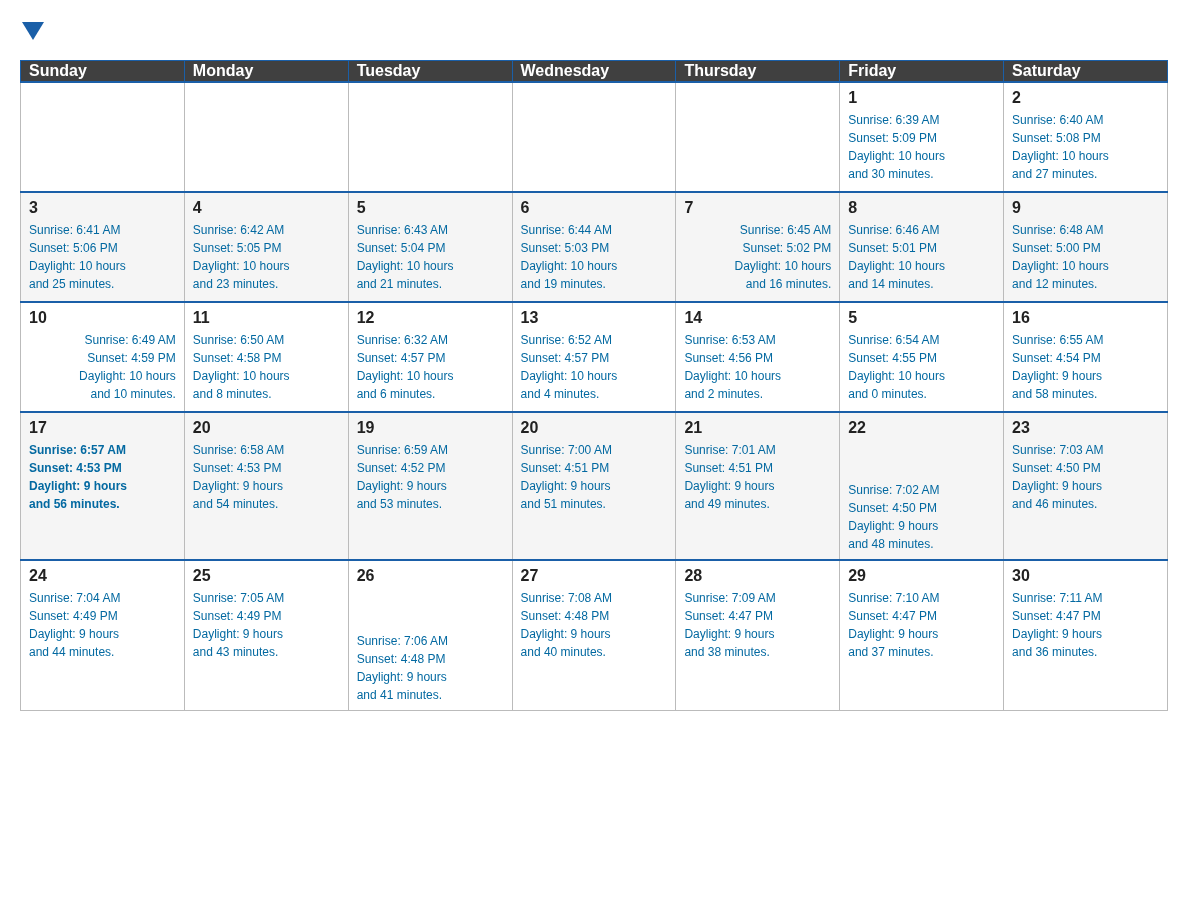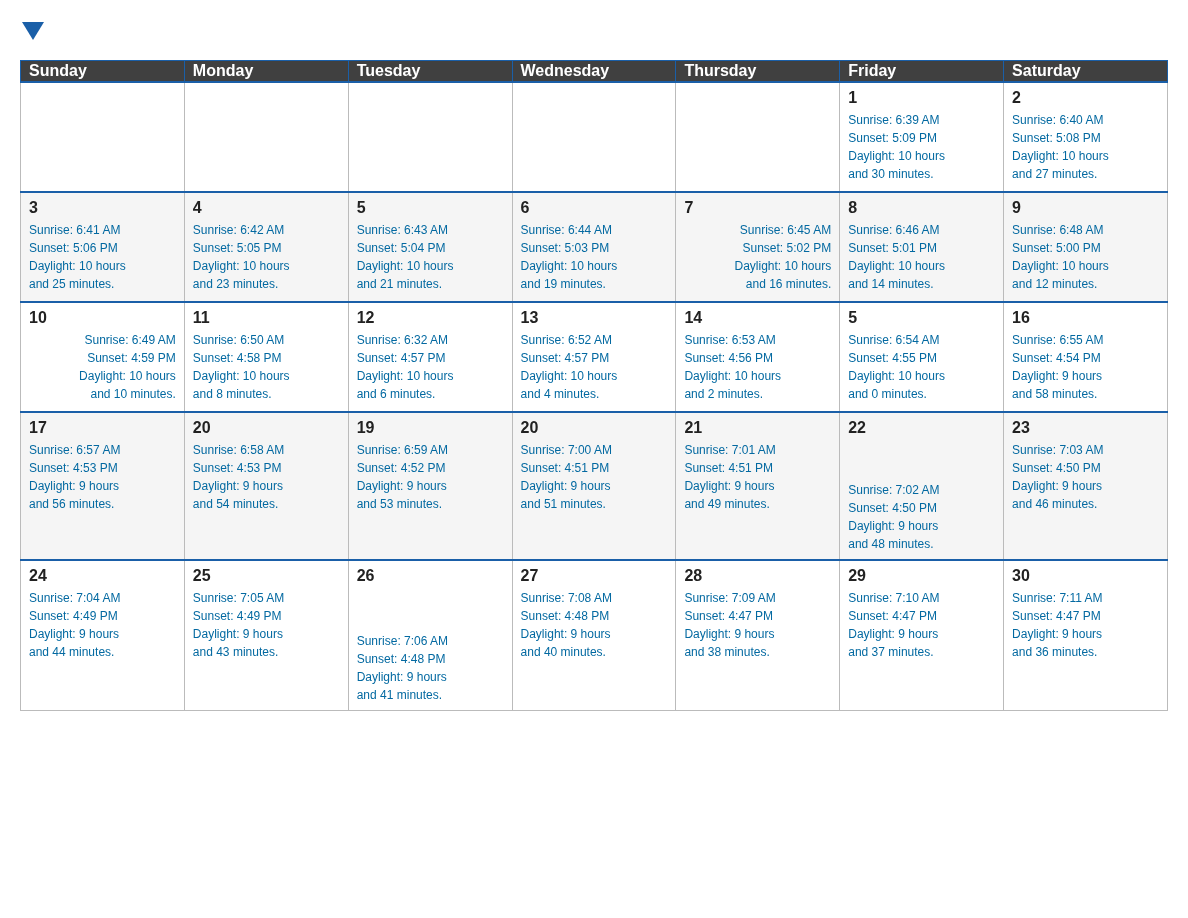--- a/index.html
+++ b/index.html
@@ -246,21 +246,21 @@
           <div class="day-number">16</div>
           <div class="day-info" style="white-space: pre-line;">Sunrise: 6:55 AM
 Sunset: 4:54 PM
 Daylight: 9 hours
 and 58 minutes.</div>
         </td>
       </tr>
       <tr>
         <td>
           <div class="day-number">17</div>
-          <div class="day-info" style="white-space: pre-line;">Sunrise: 6:57 AM
+          <div class="day-info" style="white-space: pre-line; font-weight: bold;">Sunrise: 6:57 AM
 Sunset: 4:53 PM
 Daylight: 9 hours
 and 56 minutes.</div>
         </td>
         <td>
           <div class="day-number">20</div>
           <div class="day-info" style="white-space: pre-line;">Sunrise: 6:58 AM
 Sunset: 4:53 PM
 Daylight: 9 hours
 and 54 minutes.</div>

